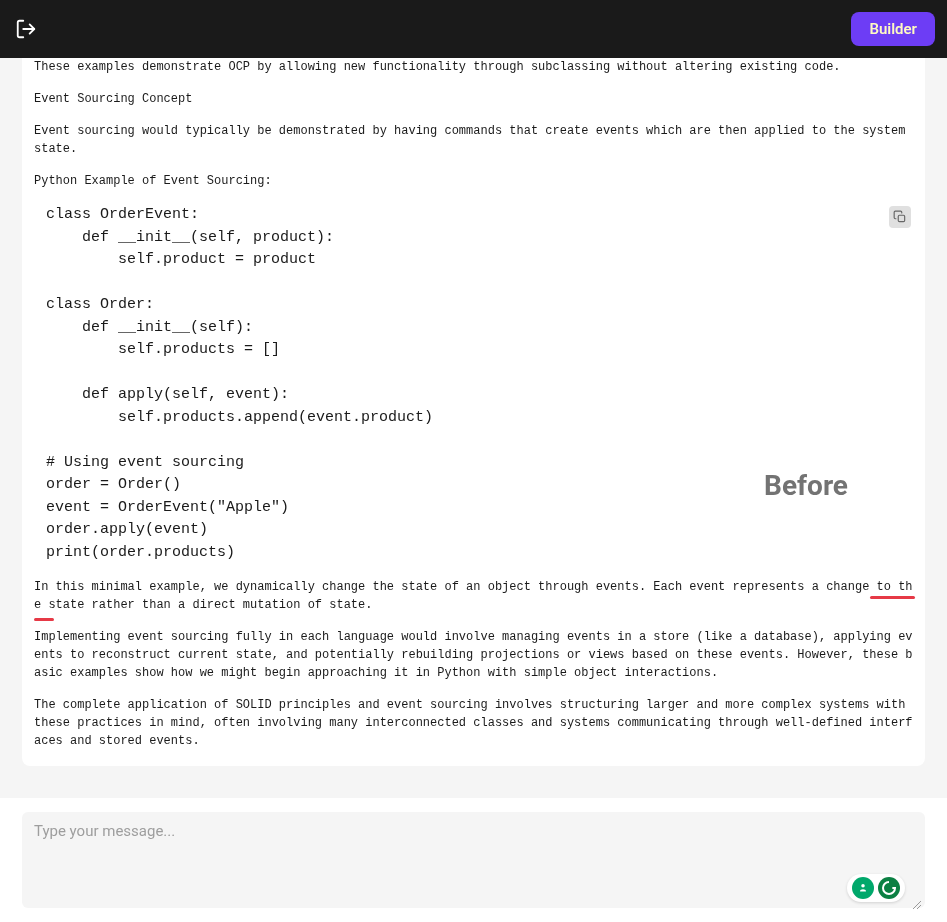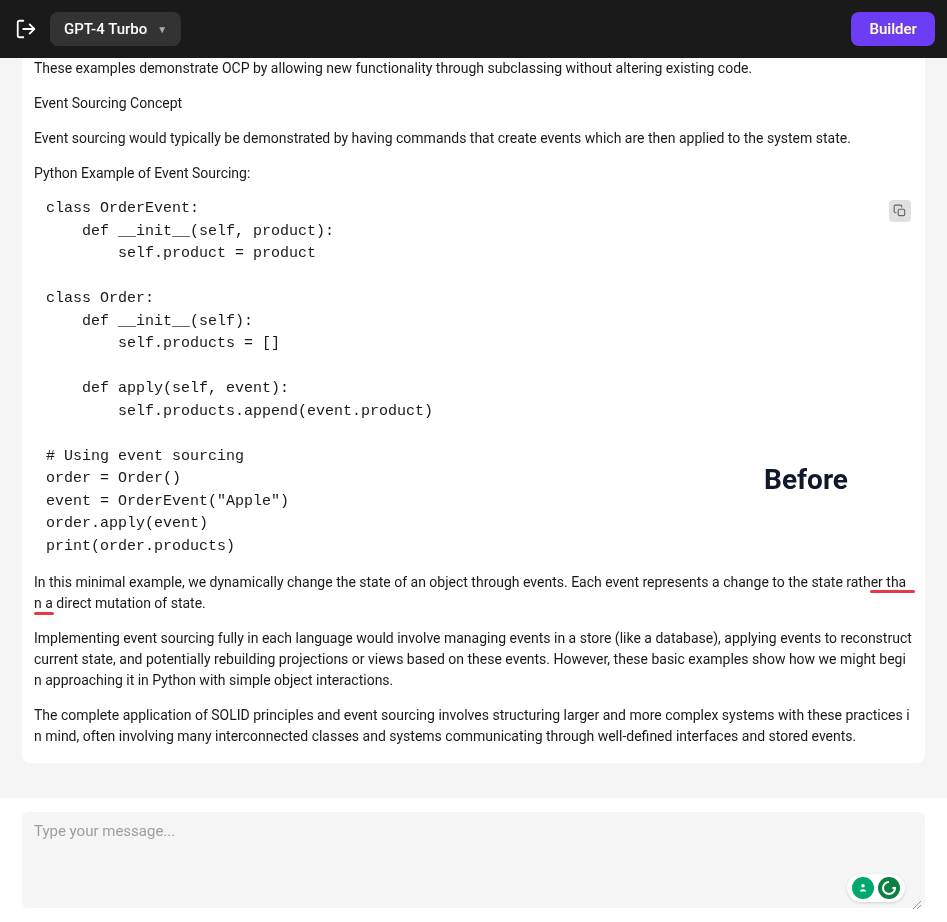--- a/index.html
+++ b/index.html
@@ -68,26 +68,27 @@
       padding: 0;
       background: #f5f5f5;
     }
     .message-block {
       background: #fff;
       margin: 0 22px;
       padding: 0 12px 12px 12px;
       border-radius: 0 0 8px 8px;
     }
     .para {
-      font-size: 14px;
+      font-size: 12px;
       line-height: 1.5;
       color: #1a1a1a;
       margin-bottom: 14px;
       word-break: break-all;
       overflow-wrap: break-word;
+      font-family: Liberation Mono, monospace;
     }
     .para.heading {
       font-weight: 400;
     }
     .code-block {
       position: relative;
       margin-bottom: 14px;
     }
     .code-block pre {
       font-family: "SF Mono", Monaco, Consolas, "Courier New", monospace;
@@ -116,21 +117,21 @@
       height: 14px;
       stroke: #666;
       fill: none;
     }
     .before-label {
       position: absolute;
       right: 65px;
       top: 265px;
       font-size: 28px;
       font-weight: 700;
-      color: #0f172a;
+      color: #737373;
       text-align: right;
     }
     .underline-mark {
       position: absolute;
       height: 3px;
       background: #e63946;
       border-radius: 2px;
     }
     .input-area {
       padding: 14px 22px 10px 22px;
@@ -210,24 +211,20 @@
 </head>
 <body>
 
 <div class="header">
   <div class="exit-icon">
     <svg width="22" height="22" viewBox="0 0 24 24" fill="none" stroke="currentColor" stroke-width="2" stroke-linecap="round" stroke-linejoin="round">
       <path d="M9 21H5a2 2 0 0 1-2-2V5a2 2 0 0 1 2-2h4"></path>
       <polyline points="16 17 21 12 16 7"></polyline>
       <line x1="21" y1="12" x2="9" y2="12"></line>
     </svg>
-  </div>
-  <div class="model-selector">
-    <span class="model-selector-text">GPT-4 Turbo</span>
-    <span class="chevron-down">▼</span>
   </div>
   <div class="spacer"></div>
   <div class="builder-btn">Builder</div>
 </div>
 
 <div class="content-area">
   <div class="message-block">
     <p class="para">These examples demonstrate OCP by allowing new functionality through subclassing without altering existing code.</p>
     <p class="para heading">Event Sourcing Concept</p>
     <p class="para">Event sourcing would typically be demonstrated by having commands that create events which are then applied to the system state.</p>

